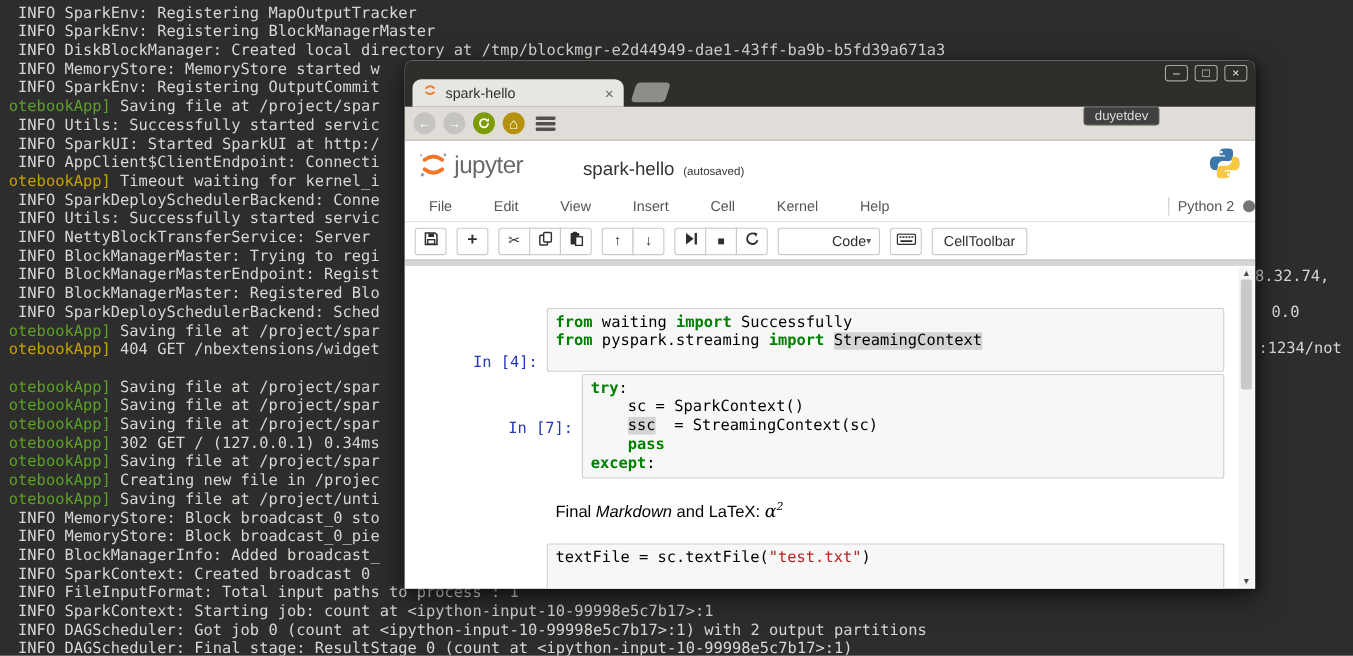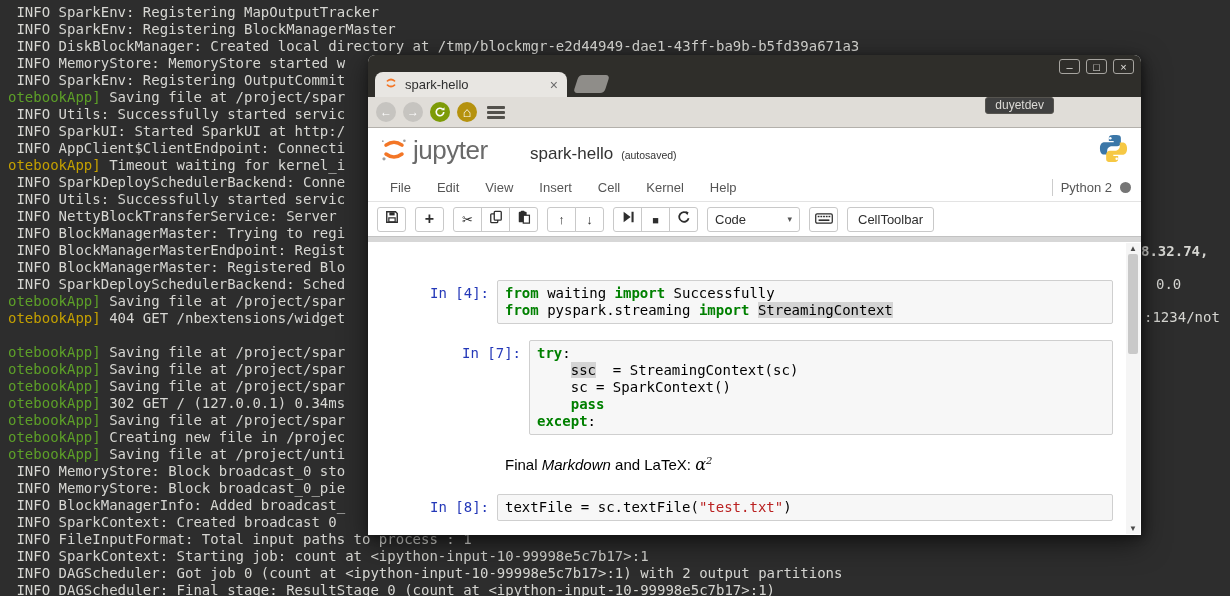--- a/index.html
+++ b/index.html
@@ -42,47 +42,47 @@
   .url{font-size:14px;white-space:nowrap;overflow:hidden;}
   .url .host{color:#1c1c1c;}
   .url .path{color:#9b9b9b;}
   .star{margin-left:auto;color:#a0a09c;font-size:16px;line-height:16px;}
   .burger{width:18px;display:flex;flex-direction:column;gap:2px;margin-left:3px;}
   .burger i{display:block;height:3px;background:#53514c;border-radius:1px;}
   
   .page{position:relative;height:407px;background:#fff;overflow:hidden;}
   .nb-header{position:relative;height:46px;}
   .logo{position:absolute;left:10px;top:6px;display:flex;align-items:center;}
-  .logo-word{font-size:26px;color:#6a6a6a;margin-left:3px;letter-spacing:-.5px;}
+  .logo-word{font-size:22px;color:#6a6a6a;margin-left:3px;letter-spacing:-.5px;}
   .nbtitle{position:absolute;left:162px;top:16px;font-size:17px;color:#333;}
   .autosaved{font-size:10.5px;color:#333;margin-left:8px;}
   .pylogo{position:absolute;right:12px;top:5px;}
   .menubar{height:27px;border-bottom:1px solid #e3e3e3;display:flex;align-items:center;
            padding-left:22px;gap:26px;font-size:13px;color:#555;}
-  .menu-right{margin-left:auto;display:flex;align-items:center;gap:8px;padding-right:10px;}
+  .menu-right{margin-left:auto;display:flex;align-items:center;gap:8px;}
   .mdiv{width:1px;height:17px;background:#ccc;}
   .kcircle{width:11px;height:11px;border-radius:50%;background:#757575;}
   .toolbar{height:34px;display:flex;align-items:center;padding-left:9px;gap:9px;}
   .tgroup{display:flex;}
   .tbtn{min-width:29px;height:25px;background:#fff;border:1px solid #c9c9c9;display:flex;
         align-items:center;justify-content:center;box-sizing:border-box;color:#2e2e2e;}
   .tgroup .tbtn + .tbtn{margin-left:-1px;}
   .tgroup .tbtn:first-child{border-radius:3px 0 0 3px;}
   .tgroup .tbtn:last-child{border-radius:0 3px 3px 0;}
   .tgroup .tbtn:only-child{border-radius:3px;}
-  .tsel{width:93px;justify-content:space-between;padding:0 7px;font-size:13px;}
+  .tsel{width:93px;justify-content:flex-end;padding:0 7px;font-size:13px;}
   .tsel .arr{font-size:9px;color:#555;}
   .tlabel{padding:0 10px;font-size:13px;}
   .ichar{font-size:13px;} .ichar.plus{font-size:16px;font-weight:bold;}
   .ichar.arrow{font-weight:bold;} .ichar.stop{font-size:11px;}
   .band{height:6px;background:#d7d7d7;border-top:1px solid #c2c2c2;box-sizing:border-box;}
   .notebook{position:relative;height:293px;background:#fff;}
   .cellrow{position:absolute;left:0;right:28px;display:flex;}
   .prompt{flex:0 0 129px;text-align:right;padding:5px 8px 0 0;box-sizing:border-box;
-          font-family:"DejaVu Sans Mono",monospace;font-size:14px;color:#2438b8;}
+          font-family:"DejaVu Sans Mono",monospace;font-size:14px;color:#2438b8;margin-top:37px;}
   .cellbox{flex:1;background:#f7f7f7;border:1px solid #cfcfcf;border-radius:2px;
            padding:4px 7px;font-family:"DejaVu Sans Mono",monospace;font-size:14px;line-height:17px;}
   .cline{white-space:pre;height:17px;}
   .tok-kw{color:#008000;font-weight:bold;}
   .tok-str{color:#ba2121;}
   .tok-hl{background:#d4d4d4;}
   .mdtext{flex:1;padding:2px 0 0 8px;font-size:15px;color:#000;}
   .mdtext .it{font-style:italic;}
   .mdtext .math{font-family:"DejaVu Serif",serif;font-style:italic;font-size:16px;}
   .mdtext sup{font-size:10px;font-family:"DejaVu Serif",serif;font-style:italic;}
@@ -92,21 +92,21 @@
   .sb-thumb{position:absolute;left:2px;top:11px;width:10px;height:100px;background:#c9c9c9;
             border-radius:2px;}
 </style>
 </head>
 <body>
 
 <div class="terminal">
   <div class="tlines"><div class="tline"> INFO SparkEnv: Registering MapOutputTracker</div><div class="tline"> INFO SparkEnv: Registering BlockManagerMaster</div><div class="tline"> INFO DiskBlockManager: Created local directory at /tmp/blockmgr-e2d44949-dae1-43ff-ba9b-b5fd39a671a3</div><div class="tline"> INFO MemoryStore: MemoryStore started w</div><div class="tline"> INFO SparkEnv: Registering OutputCommit</div><div class="tline"><span class="pfx-green">otebookApp]</span> Saving file at /project/spar</div><div class="tline"> INFO Utils: Successfully started servic</div><div class="tline"> INFO SparkUI: Started SparkUI at http:/</div><div class="tline"> INFO AppClient$ClientEndpoint: Connecti</div><div class="tline"><span class="pfx-yellow">otebookApp]</span> Timeout waiting for kernel_i</div><div class="tline"> INFO SparkDeploySchedulerBackend: Conne</div><div class="tline"> INFO Utils: Successfully started servic</div><div class="tline"> INFO NettyBlockTransferService: Server</div><div class="tline"> INFO BlockManagerMaster: Trying to regi</div><div class="tline"> INFO BlockManagerMasterEndpoint: Regist</div><div class="tline"> INFO BlockManagerMaster: Registered Blo</div><div class="tline"> INFO SparkDeploySchedulerBackend: Sched</div><div class="tline"><span class="pfx-green">otebookApp]</span> Saving file at /project/spar</div><div class="tline"><span class="pfx-yellow">otebookApp]</span> 404 GET /nbextensions/widget</div><div class="tline">&nbsp;</div><div class="tline"><span class="pfx-green">otebookApp]</span> Saving file at /project/spar</div><div class="tline"><span class="pfx-green">otebookApp]</span> Saving file at /project/spar</div><div class="tline"><span class="pfx-green">otebookApp]</span> Saving file at /project/spar</div><div class="tline"><span class="pfx-green">otebookApp]</span> 302 GET / (127.0.0.1) 0.34ms</div><div class="tline"><span class="pfx-green">otebookApp]</span> Saving file at /project/spar</div><div class="tline"><span class="pfx-green">otebookApp]</span> Creating new file in /projec</div><div class="tline"><span class="pfx-green">otebookApp]</span> Saving file at /project/unti</div><div class="tline"> INFO MemoryStore: Block broadcast_0 sto</div><div class="tline"> INFO MemoryStore: Block broadcast_0_pie</div><div class="tline"> INFO BlockManagerInfo: Added broadcast_</div><div class="tline"> INFO SparkContext: Created broadcast 0</div><div class="tline"> INFO FileInputFormat: Total input paths to process : 1</div><div class="tline"> INFO SparkContext: Starting job: count at &lt;ipython-input-10-99998e5c7b17&gt;:1</div><div class="tline"> INFO DAGScheduler: Got job 0 (count at &lt;ipython-input-10-99998e5c7b17&gt;:1) with 2 output partitions</div><div class="tline"> INFO DAGScheduler: Final stage: ResultStage 0 (count at &lt;ipython-input-10-99998e5c7b17&gt;:1)</div></div>
 </div>
 <div>
-    <span class="frag" style="left: 1141px; top: 243px; font-weight: bold;">8.32.74,</span>
+    <span class="frag" style="left: 1141px; top: 243px;">8.32.74,</span>
     <span class="frag" style="left: 1156px; top: 276px;">0.0</span>
     <span class="frag" style="left: 1144px; top: 309px;">:1234/not</span>
   </div>
 
 <div class="bwindow">
   <div class="win-dark">
     <span class="chip">duyetdev</span>
     <span class="ctrls">
       <span class="ctrl">–</span>
       <span class="ctrl">□</span>
@@ -163,21 +163,21 @@
         <svg width="31" height="31" viewBox="0 0 32 32">
           <path fill="#3b77a8" d="M15.8 2c-2.6 0-4.6.7-4.6 3v3.3h5v1.2H6.9C4.3 9.5 2 11 2 15.9s2.3 6.4 4.9 6.4h2.6v-3.9c0-2.8 2.4-4.6 5-4.6h5.2c2.2 0 3.9-1.8 3.9-4V5c0-2.4-2-3-4.3-3h-3.5z"></path>
           <circle cx="12.7" cy="5.4" r="1.3" fill="#fff"></circle>
           <path fill="#f6c844" d="M16.2 30c2.6 0 4.6-.7 4.6-3v-3.3h-5v-1.2h9.3c2.6 0 4.9-1.5 4.9-6.4s-2.3-6.4-4.9-6.4h-2.6v3.9c0 2.8-2.4 4.6-5 4.6h-5.2c-2.2 0-3.9 1.8-3.9 4V27c0 2.4 2 3 4.3 3h3.5z"></path>
           <circle cx="19.3" cy="26.6" r="1.3" fill="#fff"></circle>
         </svg>
       </span>
     </div>
 
     <div class="menubar">
-      <span style="display:flex;gap:26px;text-align:right;">
+      <span style="display:flex;gap:38px;text-align:right;">
           <span>File</span>
           <span>Edit</span>
           <span>View</span>
           <span>Insert</span>
           <span>Cell</span>
           <span>Kernel</span>
           <span>Help</span>
         </span>
       <span class="menu-right">
         <span class="mdiv"></span>
@@ -277,22 +277,22 @@
             <div class="prompt">In [4]:</div>
             <div class="cellbox">
               <div class="cline"><span class="tok-kw">from</span><span> waiting </span><span class="tok-kw">import</span><span> Successfully</span></div>
               <div class="cline"><span class="tok-kw">from</span><span> pyspark.streaming </span><span class="tok-kw">import</span><span> </span><span class="tok-hl">StreamingContext</span></div>
             </div>
           </div>
           <div class="cellrow" style="top: 98px; padding-left: 32px;">
             <div class="prompt">In [7]:</div>
             <div class="cellbox">
               <div class="cline"><span class="tok-kw">try</span><span>:</span></div>
+              <div class="cline"><span>    sc = SparkContext()</span></div>
               <div class="cline"><span>    </span><span class="tok-hl">ssc</span><span>  = StreamingContext(sc)</span></div>
-              <div class="cline"><span>    sc = SparkContext()</span></div>
               <div class="cline"><span>    </span><span class="tok-kw">pass</span></div>
               <div class="cline"><span class="tok-kw">except</span><span>:</span></div>
             </div>
           </div>
           <div class="cellrow" style="top: 211px;">
             <div class="prompt"></div>
             <div class="mdtext"><span>Final </span><span class="it">Markdown</span><span> and LaTeX: </span><span class="math">α</span><sup>2</sup></div>
           </div>
           <div class="cellrow" style="top: 252px;">
             <div class="prompt">In [8]:</div>

